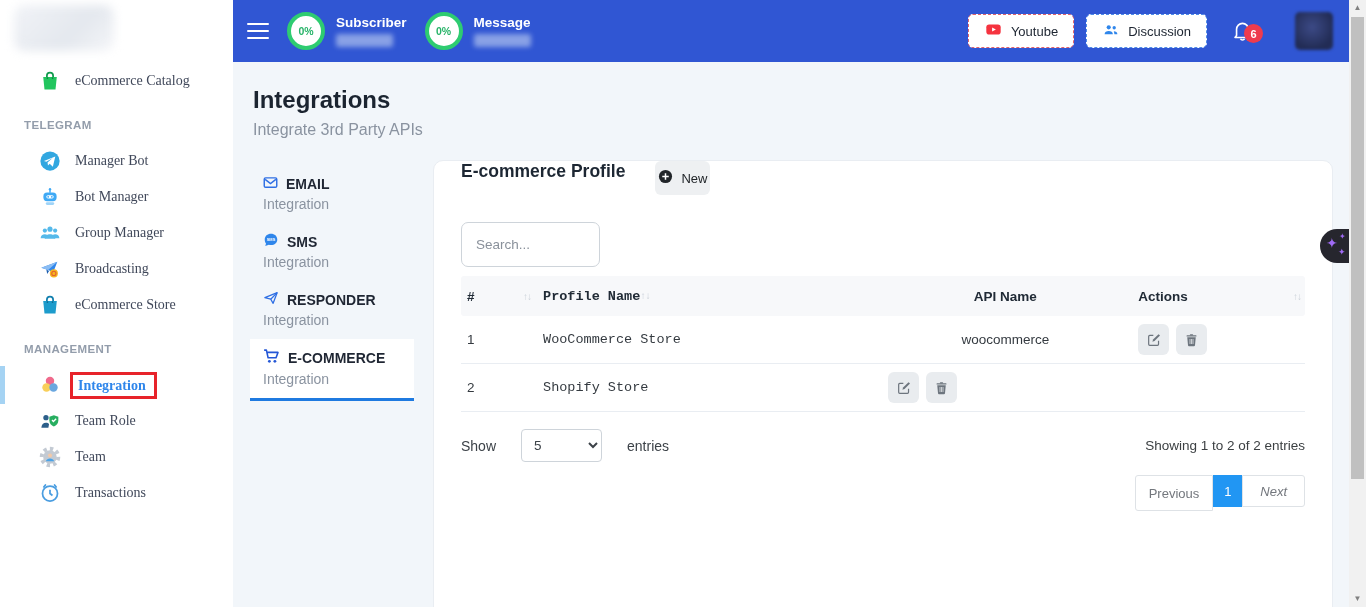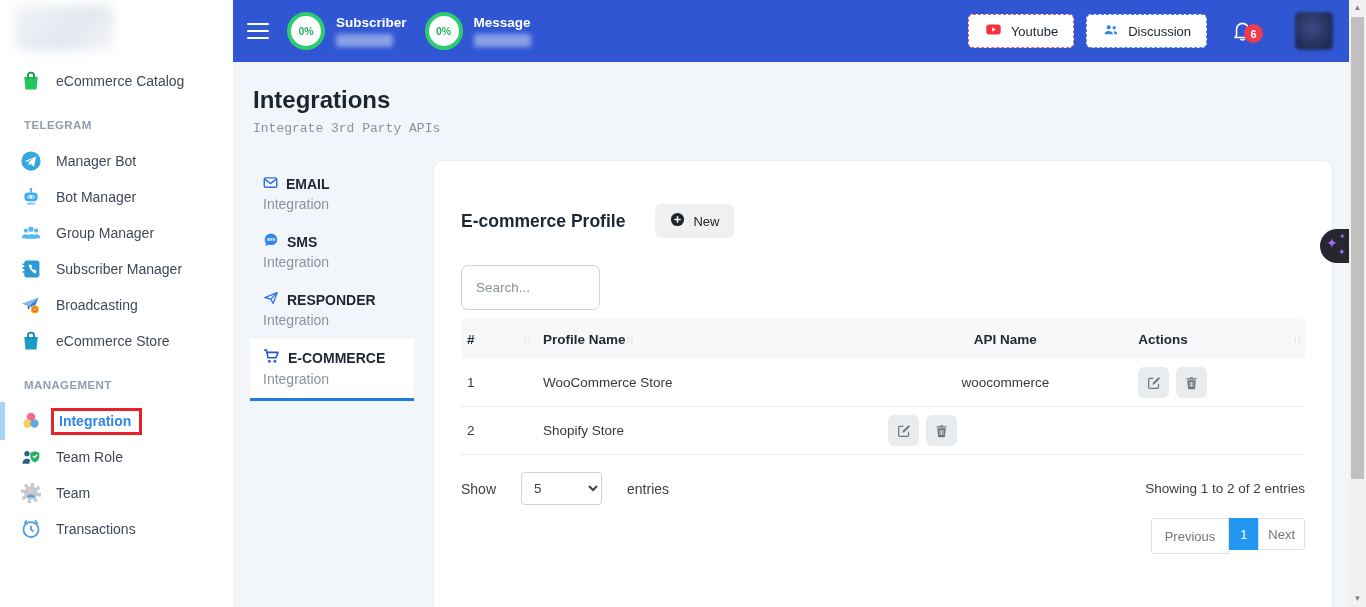--- a/index.html
+++ b/index.html
@@ -2,21 +2,21 @@
 <html><head>
 <meta charset="utf-8">
 <style>
   * { box-sizing: border-box; margin: 0; padding: 0; }
   html, body { width: 1366px; height: 607px; overflow: hidden; }
   body { font-family: "Liberation Sans", sans-serif; background: #fff; position: relative; }
 
   
   .sidebar { position: absolute; left: 0; top: 0; width: 233px; height: 607px; background: #fff; z-index: 3; }
   .logo-blur { width: 100px; height: 46px; margin: 5px 0 12px 14px; background: linear-gradient(135deg,#f1f3f7,#e4e8ee 60%,#f5f6f9); border-radius: 10px; filter: blur(5px); }
-  .side-item { position: relative; display: flex; align-items: center; gap: 14px; height: 36px; padding-left: 20px; cursor: pointer; }
+  .side-item { position: relative; display: flex; align-items: center; gap: 14px; height: 36px; padding-left: 39px; cursor: pointer; font-family: Liberation Serif, serif; }
   .side-item .icn { width: 22px; height: 22px; display: flex; align-items: center; justify-content: center; flex: 0 0 22px; }
   .side-item .lbl { font-size: 14px; color: #40485a; white-space: nowrap; }
   .side-item.active .lbl-active { color: #2f86eb; font-weight: bold; }
   .side-item.active::before { content: ""; position: absolute; left: 0; top: -1px; bottom: -1px; width: 5px; background: #a5d3f3; }
   .red-box { display: inline-block; border: 3px solid #e7232a; padding: 1px 8px 2px 5px; margin-left: -5px; }
   .section-title { margin: 20px 0 12px 24px; font-size: 11.5px; letter-spacing: .4px; color: #939dab; font-weight: bold; }
 
   
   .topbar { position: absolute; left: 233px; top: 0; width: 1116px; height: 62px; background: #3056d3; display: flex; align-items: center; padding: 0 16px 0 14px; z-index: 2; }
   .hamburger { width: 22px; cursor: pointer; }
@@ -32,58 +32,58 @@
   .tb-btn.yt { border: 1.6px dashed #e0626c; }
   .tb-btn.disc { border: 1.6px dashed #4f8be8; margin-left: 12px; }
   .bell-wrap { position: relative; margin-left: 24px; cursor: pointer; width: 34px; height: 40px; }
   .bell-wrap svg { position: absolute; left: 0; top: 8px; }
   .badge { position: absolute; left: 13px; top: 13px; width: 19px; height: 19px; border-radius: 50%; background: #ee3b4d; color: #fff; font-size: 11px; font-weight: bold; display: flex; align-items: center; justify-content: center; }
   .avatar { width: 38px; height: 38px; margin-left: 30px; border-radius: 5px; background: radial-gradient(circle at 45% 40%, #3c4a86, #222c55 70%); filter: blur(1.5px); cursor: pointer; }
 
   
   .main { position: absolute; left: 233px; top: 62px; width: 1116px; height: 545px; background: #f2f6fa; overflow: hidden; }
   .page-title { position: absolute; left: 20px; top: 24px; font-size: 24px; font-weight: bold; color: #1b2430; }
-  .page-subtitle { position: absolute; left: 20px; top: 59px; font-size: 13px; color: #8a93a0; font-family: Liberation Mono, monospace; }
+  .page-subtitle { position: absolute; left: 20px; top: 59px; font-size: 16px; color: #8a93a0; }
 
   .subnav { position: absolute; left: 17px; top: 104px; width: 164px; }
   .tab { padding: 9px 13px 11px 13px; cursor: pointer; }
   .tab-top { display: flex; align-items: center; gap: 8px; font-size: 14px; font-weight: bold; color: #1f2633; }
   .tab-sub { margin-top: 3px; font-size: 14px; color: #8a93a0; }
   .tab.active { background: #fff; border-bottom: 3px solid #1f7ae0; }
 
   .card { position: absolute; left: 200px; top: 98px; width: 900px; height: 520px; background: #fff; border: 1px solid #e9edf2; border-radius: 10px; padding: 0 27px; }
-  .panel-head { margin-top: 43px; display: flex; align-items: center; }
+  .panel-head { display: flex; }
   .panel-title { font-size: 17.5px; font-weight: bold; color: #1d2733; }
-  .new-btn { margin-left: 30px; height: 34px; display: flex; align-items: center; gap: 8px; background: #eef0f2; border: none; border-radius: 6px; padding: 0 15px; font-size: 13px; color: #212529; cursor: pointer; font-family: inherit; }
+  .new-btn { margin-left: 30px; height: 34px; display: flex; align-items: center; gap: 8px; background: #eef0f2; border: none; border-radius: 6px; padding: 0 3px; font-size: 13px; color: #212529; cursor: pointer; font-family: inherit; }
   .search-input { margin-top: 27px; width: 139px; height: 45px; border: 1px solid #ced4da; border-radius: 7px; padding: 0 14px; font-size: 13.5px; color: #3c4248; font-family: inherit; outline: none; display: block; }
   .search-input::placeholder { color: #8a919b; }
 
   .table { margin-top: 9px; }
   .tr { display: flex; align-items: center; }
   .thead { background: #f7f8fa; height: 40px; border-radius: 3px; }
   .tbody-row { height: 48px; border-bottom: 1px solid #e9edf2; }
   .c1 { width: 8.3%; padding-left: 6px; display: flex; align-items: center; justify-content: space-between; }
-  .c2 { width: 41.4%; padding-left: 12px; display: flex; align-items: center; justify-content: flex-start; }
+  .c2 { width: 41.4%; padding-left: 12px; display: flex; align-items: center; justify-content: flex-start; font-family: Liberation Mono, monospace; }
   .c3 { width: 29.6%; text-align: center; justify-content: center; display: flex; }
   .c4 { width: 20.7%; padding-left: 8px; display: flex; align-items: center; justify-content: space-between; padding-right: 4px; }
   .th-txt { font-size: 13.5px; font-weight: bold; color: #212b36; }
   .sort { font-size: 10px; color: #ccd2da; letter-spacing: -1px; }
   .td-txt { font-size: 13.5px; color: #343a40; }
   .actions { display: flex; gap: 7px; }
   .act-btn { width: 31px; height: 31px; border: none; border-radius: 6px; background: #e9ecef; display: flex; align-items: center; justify-content: center; cursor: pointer; }
 
   .tfoot { margin-top: 17px; display: flex; align-items: center; justify-content: space-between; }
   .show-group { display: flex; align-items: center; gap: 25px; font-size: 14px; color: #3c4248; }
   .entries-select { width: 81px; height: 33px; border: 1px solid #ced4da; border-radius: 4px; font-size: 13.5px; color: #3c4248; padding: 0 8px; font-family: inherit; background: #fff; }
   .showing { font-size: 13.5px; color: #3c4043; }
   .pager { margin-top: 13px; display: flex; justify-content: flex-end; }
   .pg { height: 32px; border: 1px solid #dee2e6; background: #fff; color: #73777d; font-size: 13px; display: flex; align-items: center; justify-content: center; cursor: pointer; font-family: inherit; }
   .pg.prev { padding: 17px 13px; border-radius: 3px 0 0 3px; }
   .pg.num { width: 29px; background: #2196f3; border-color: #2196f3; color: #fff; }
-  .pg.next { padding: 0 9px; border-radius: 0 3px 3px 0; }
+  .pg.next { padding: 0 17px; border-radius: 0 3px 3px 0; font-style: italic; }
 
   
   .ai-fab { position: absolute; right: 17px; top: 229px; width: 29px; height: 34px; background: #26262e; border: none; border-radius: 17px 0 0 17px; cursor: pointer; z-index: 4; }
   .spark-big { position: absolute; left: 6px; top: 7px; color: #a06bf5; font-size: 14px; line-height: 1; }
   .spark-sm1 { position: absolute; left: 19px; top: 4px; color: #a06bf5; font-size: 8px; line-height: 1; }
   .spark-sm2 { position: absolute; left: 18px; top: 19px; color: #a06bf5; font-size: 9px; line-height: 1; }
   .scrollbar { position: absolute; right: 0; top: 0; width: 17px; height: 607px; background: #f1f1f1; z-index: 5; }
   .sb-thumb { position: absolute; left: 2px; right: 2px; top: 17px; height: 462px; background: #c0c0c0; cursor: pointer; }
   .sb-arrow { position: absolute; left: 0; width: 17px; height: 16px; font-size: 8px; color: #808080; text-align: center; line-height: 16px; cursor: pointer; }
   .sb-up { top: 0; } .sb-down { bottom: 0; }
@@ -135,32 +135,20 @@
       <svg viewBox="0 0 24 24" width="22" height="22" fill="#55b9ea">
           <circle cx="6.4" cy="9.4" r="2.3"></circle>
           <circle cx="17.6" cy="9.4" r="2.3"></circle>
           <circle cx="12" cy="7.8" r="2.8"></circle>
           <path d="M1.8 17.6c0-2.6 2-4.2 4.6-4.2 1 0 1.9.2 2.6.7l-1.4 3.5z"></path>
           <path d="M22.2 17.6c0-2.6-2-4.2-4.6-4.2-1 0-1.9.2-2.6.7l1.4 3.5z"></path>
           <path d="M6.2 18.4c0-3.2 2.6-5.1 5.8-5.1s5.8 1.9 5.8 5.1z"></path>
         </svg>
     </span>
     <span class="lbl">Group Manager</span>
-  </div>
-  <div class="side-item">
-    <span class="icn">
-      <svg viewBox="0 0 24 24" width="22" height="22">
-          <rect x="4.6" y="2.8" width="16.6" height="18.4" rx="3" fill="#2e9ad3"></rect>
-          <rect x="2.4" y="6" width="3.4" height="1.7" rx=".85" fill="#2e9ad3"></rect>
-          <rect x="2.4" y="10.2" width="3.4" height="1.7" rx=".85" fill="#2e9ad3"></rect>
-          <rect x="2.4" y="14.4" width="3.4" height="1.7" rx=".85" fill="#2e9ad3"></rect>
-          <path d="M9.4 7.6c1 -.9 2.3-.8 3 .1l1.2 1.5-1.2 1.4 2.2 2.6 1.5-.9 1.3 1.6c.8 1 .5 2.2-.5 2.9-2.6-.4-6.9-5.3-7.5-9.2z" fill="#fff"></path>
-        </svg>
-    </span>
-    <span class="lbl">Subscriber Manager</span>
   </div>
   <div class="side-item">
     <span class="icn">
       <svg viewBox="0 0 24 24" width="22" height="22">
           <path d="M2.5 10.5L20 4l-4.5 11.5-5.5-2.5z" fill="#2f86eb"></path>
           <path d="M2.5 10.5L20 4 10 13z" fill="#8bbdf3"></path>
           <path d="M8 12.5l1 5 2-3.2z" fill="#1c5fb0"></path>
           <circle cx="16.2" cy="16.8" r="4.4" fill="#f6b51e"></circle>
           <circle cx="16.2" cy="16.8" r="2.3" fill="none" stroke="#e2612f" stroke-width="1.2"></circle>
         </svg>

